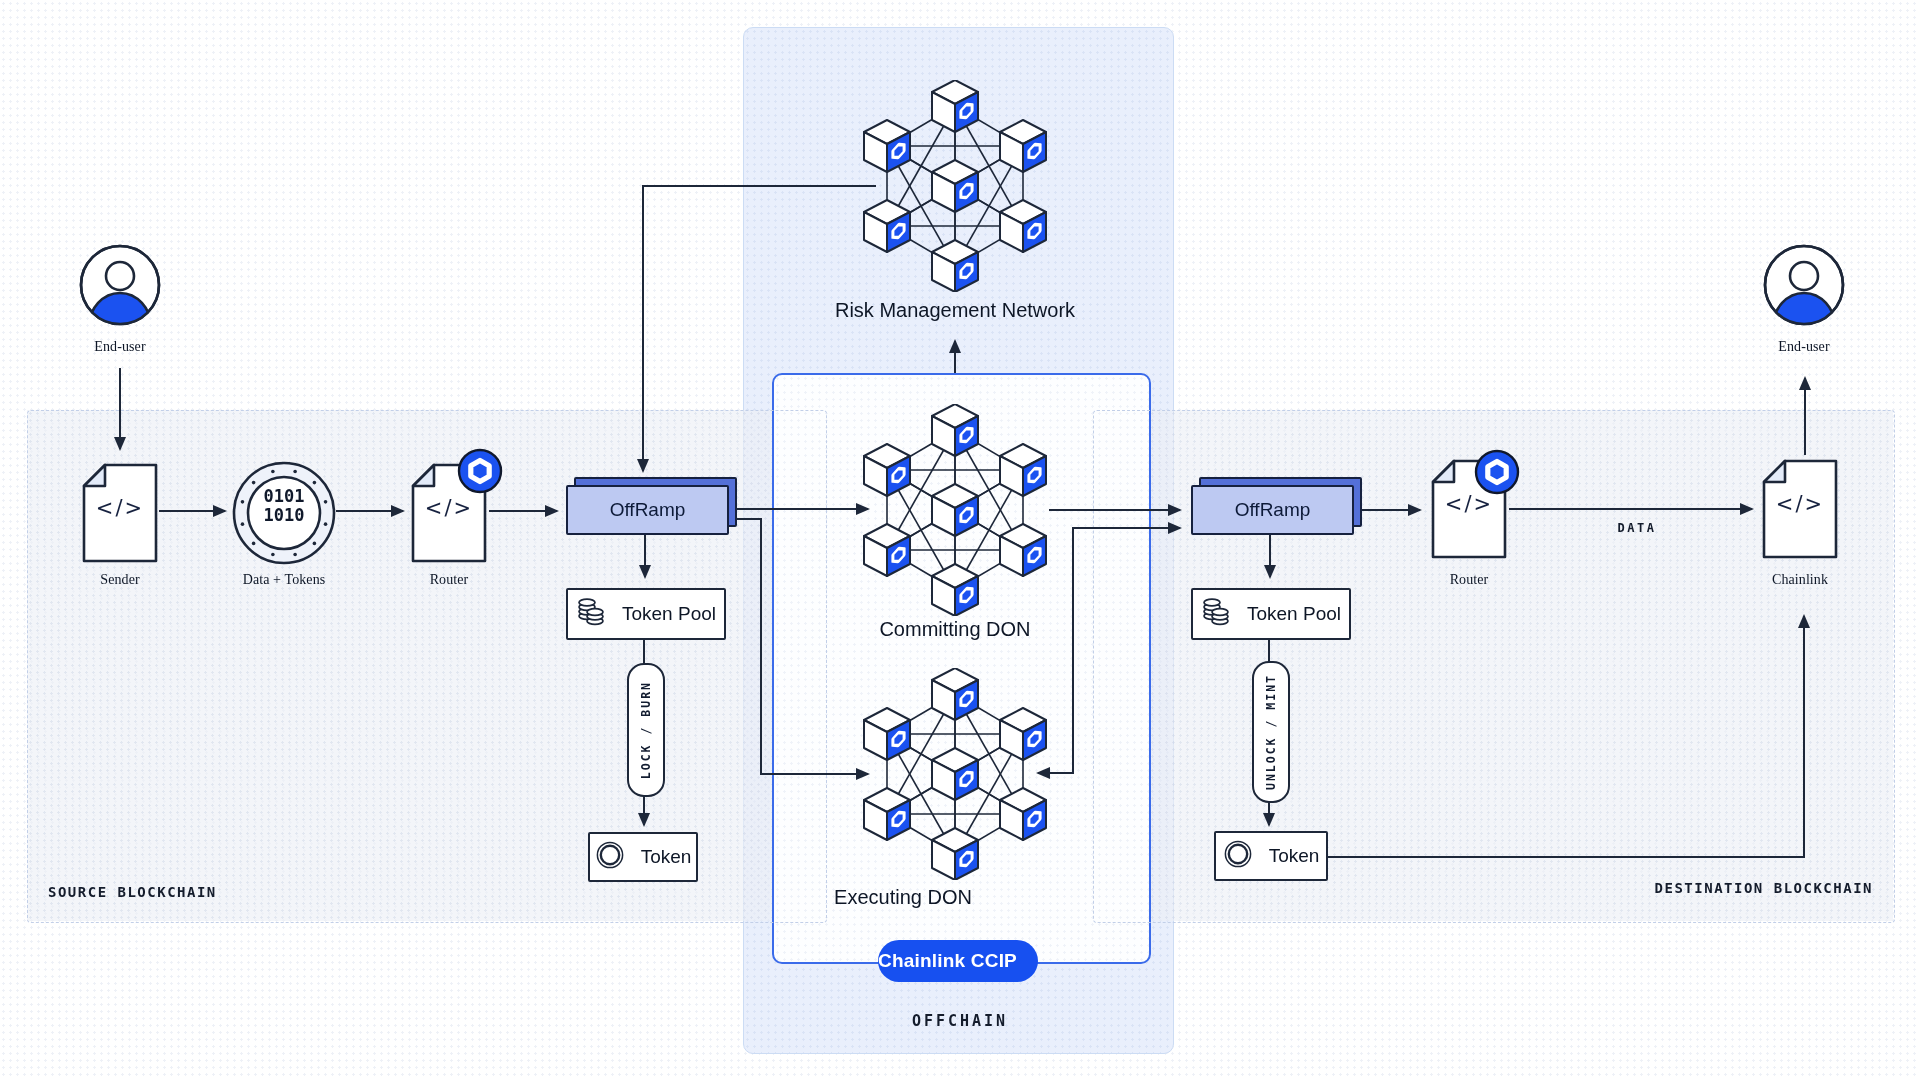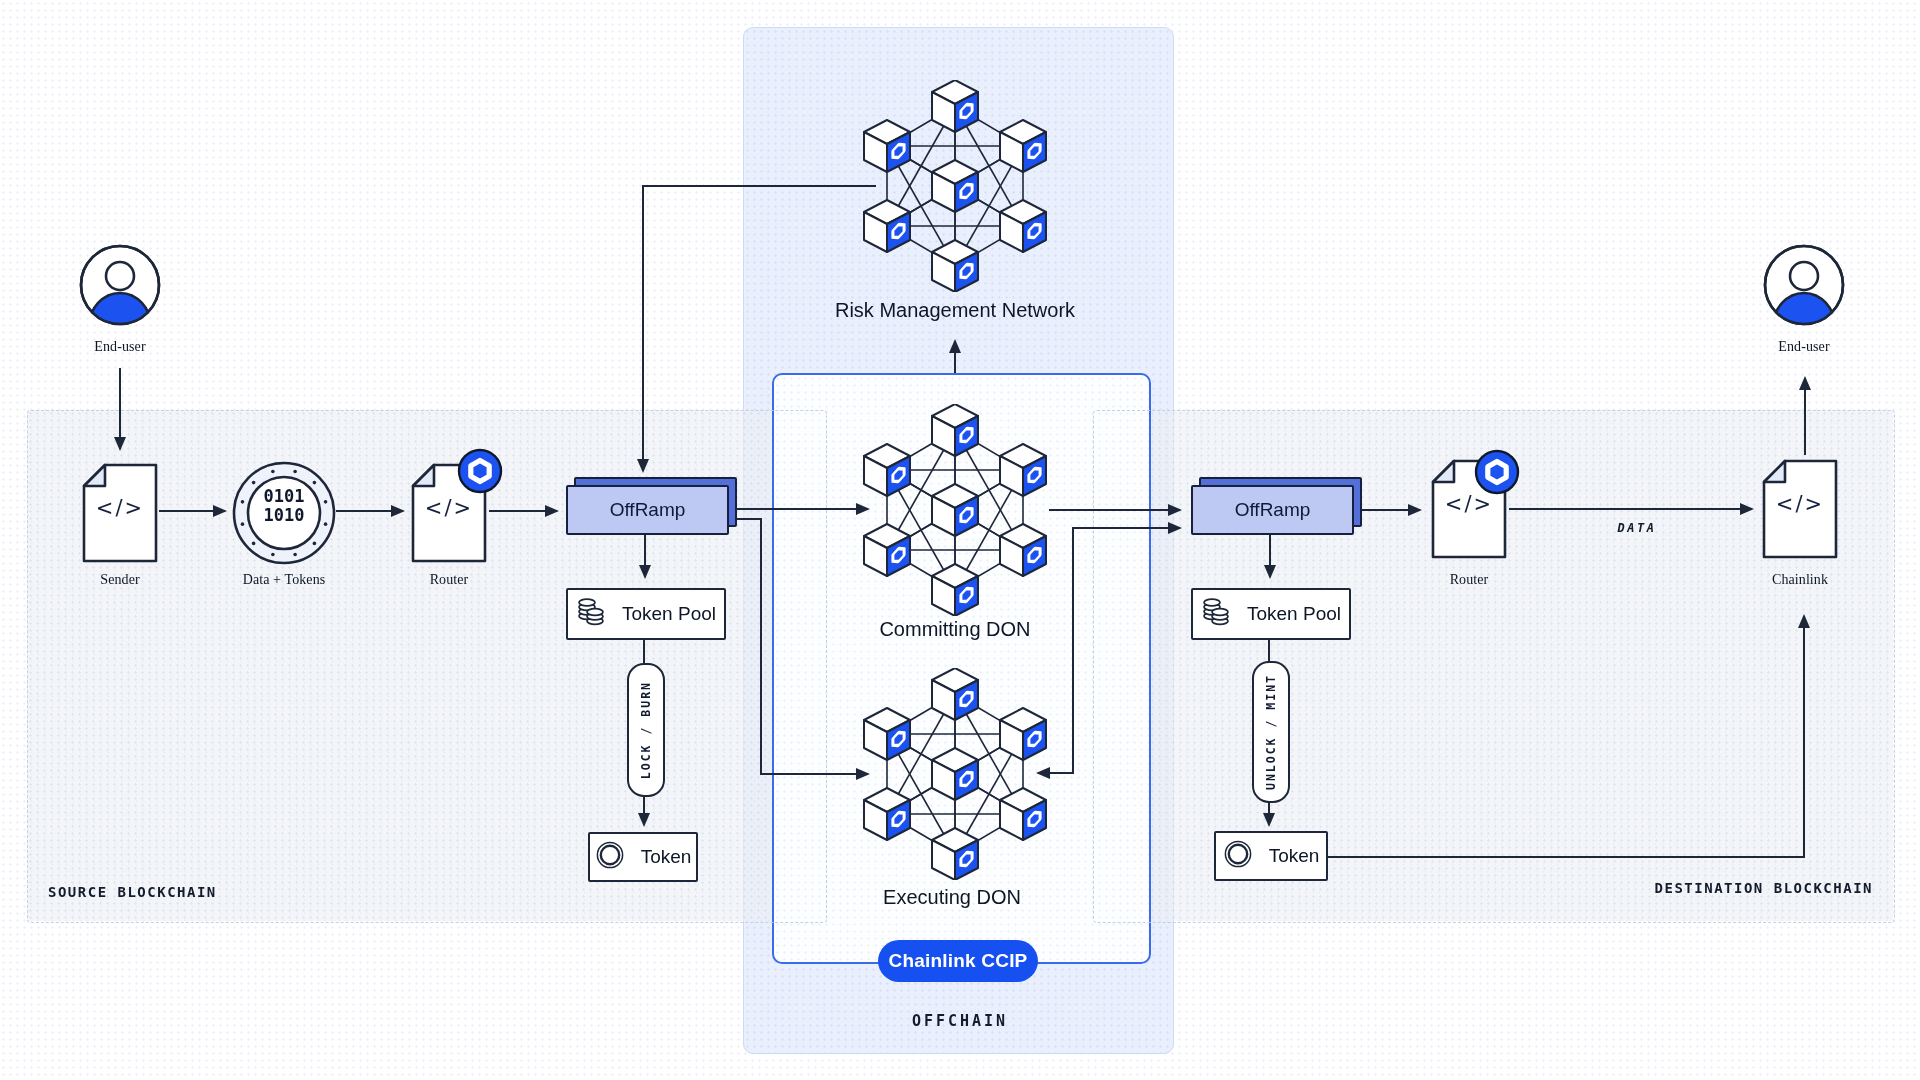--- a/index.html
+++ b/index.html
@@ -49,21 +49,21 @@
   .bin-text{position:absolute;left:0;top:26px;width:104px;text-align:center;
     font-family:"DejaVu Sans Mono","Liberation Mono",monospace;font-weight:700;font-size:17px;line-height:19px;color:#10192b;}
 
   
   .mono-label{font-family:"DejaVu Sans Mono","Liberation Mono",monospace;font-weight:700;color:#141c2c;}
   .zone-label{font-size:14px;letter-spacing:1.5px;}
   .data-label{width:80px;text-align:center;font-size:12px;letter-spacing:2.5px;}
   .offchain-label{width:160px;text-align:center;font-size:15px;letter-spacing:3px;}
 
   .ccip-pill{left:878px;top:940px;width:160px;height:42px;border-radius:21px;background:#1750f0;z-index:6;
-    display:flex;align-items:center;justify-content:center;color:#fff;font-size:19px;font-weight:700;letter-spacing:.2px;}
+    display:flex;align-items:center;justify-content:flex-start;color:#fff;font-size:19px;font-weight:700;letter-spacing:.2px;}
 
   .cluster-label{font-size:20px;color:#0d1626;text-align:center;}
   .doc-code{position:absolute;left:0;top:34px;width:78px;text-align:center;
     font-size:21px;letter-spacing:2px;color:#16213f;font-family:"DejaVu Sans",sans-serif;}
 </style>
 </head>
 <body>
 
 <div id="stage">
 
@@ -409,21 +409,21 @@
       <polygon points="0,-6.5 5.6,-3.25 5.6,3.25 0,6.5 -5.6,3.25 -5.6,-3.25" transform="translate(11.5,5) skewY(-27.5)" fill="none" stroke="#fff" stroke-width="3" stroke-linejoin="round"></polygon>
     </g>
           <g transform="translate(95,186)">
       <polygon points="0,-26 23,-14 0,-2 -23,-14" fill="#fff"></polygon>
       <polygon points="-23,-14 0,-2 0,26 -23,14" fill="#fff"></polygon>
       <polygon points="0,-2 23,-14 23,14 0,26" fill="#1b52f0"></polygon>
       <polygon points="0,-6.5 5.6,-3.25 5.6,3.25 0,6.5 -5.6,3.25 -5.6,-3.25" transform="translate(11.5,5) skewY(-27.5)" fill="none" stroke="#fff" stroke-width="3" stroke-linejoin="round"></polygon>
     </g>
         </g>
   </svg></div>
-  <div class="abs comp cluster-label" style="left:872px;top:886px;width:160px;">Executing DON</div>
+  <div class="abs comp cluster-label" style="left:823px;top:886px;width:160px;">Executing DON</div>
 
   <div class="abs ramp-back" style="left:1199px;top:477px;"></div>
   <div class="abs ramp-front" style="left:1191px;top:485px;">
     <span>OffRamp</span>
   </div>
 
   <div class="abs wbox comp" style="left:1191px;top:588px;width:156px;height:48px;">
     <span><svg width="30" height="30" viewBox="0 0 30 30">
     <g fill="#fff" stroke="#1d2739" stroke-width="1.7">
       <ellipse cx="11" cy="19" rx="8" ry="3.4"></ellipse>
@@ -453,21 +453,21 @@
   <div class="abs comp" style="left:1430px;top:458px;"><svg width="78" height="102" viewBox="0 0 78 102">
     <path d="M24,3 H75 V99 H3 V24 Z" fill="#fff" stroke="#1d2739" stroke-width="2.6" stroke-linejoin="round"></path>
     <path d="M24,3 L24,24 L3,24 Z" fill="#e3ebf9" stroke="#1d2739" stroke-width="2.6" stroke-linejoin="round"></path>
   </svg><div class="doc-code">&lt;/&gt;</div></div>
   <div class="abs comp" style="left:1474px;top:449px;"><svg width="46" height="46" viewBox="0 0 46 46">
     <circle cx="23" cy="23" r="21" fill="#1b52f0" stroke="#10182c" stroke-width="2.4"></circle>
     <polygon points="23,12.5 32.2,17.8 32.2,28.2 23,33.5 13.8,28.2 13.8,17.8" fill="none" stroke="#fff" stroke-width="5.2" stroke-linejoin="round"></polygon>
   </svg></div>
   <div class="abs comp nlabel" style="left:1389px;top:572px;">Router</div>
 
-  <div class="abs comp mono-label data-label" style="left:1597px;top:521px;font-style:italic;">DATA</div>
+  <div class="abs comp mono-label data-label" style="left:1597px;top:521px;">DATA</div>
 
   <div class="abs comp" style="left:1761px;top:458px;"><svg width="78" height="102" viewBox="0 0 78 102">
     <path d="M24,3 H75 V99 H3 V24 Z" fill="#fff" stroke="#1d2739" stroke-width="2.6" stroke-linejoin="round"></path>
     <path d="M24,3 L24,24 L3,24 Z" fill="#e3ebf9" stroke="#1d2739" stroke-width="2.6" stroke-linejoin="round"></path>
   </svg><div class="doc-code">&lt;/&gt;</div></div>
   <div class="abs comp nlabel" style="left:1720px;top:572px;">Chainlink</div>
 
   <div class="abs ccip-pill">
     <span>Chainlink CCIP</span>
   </div>

